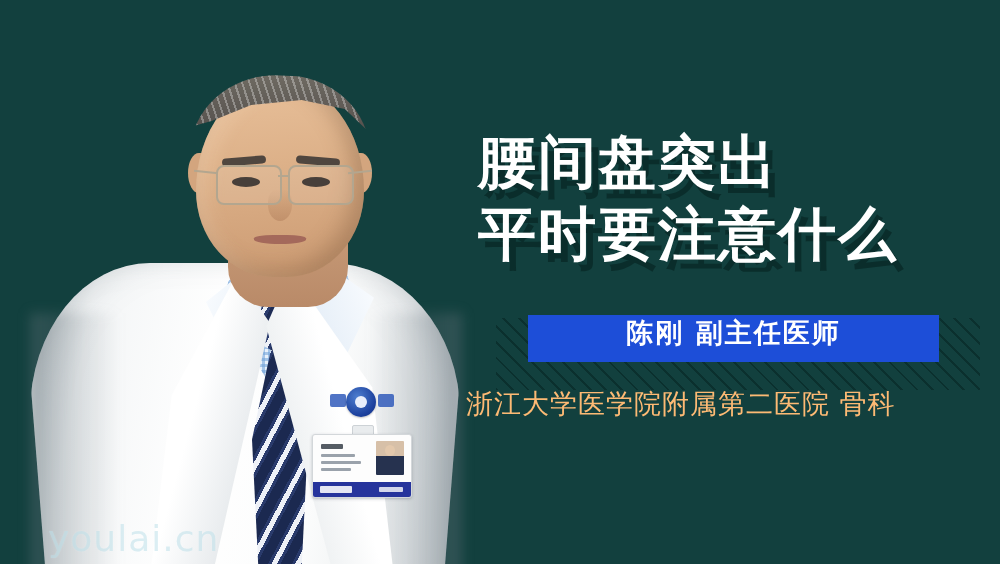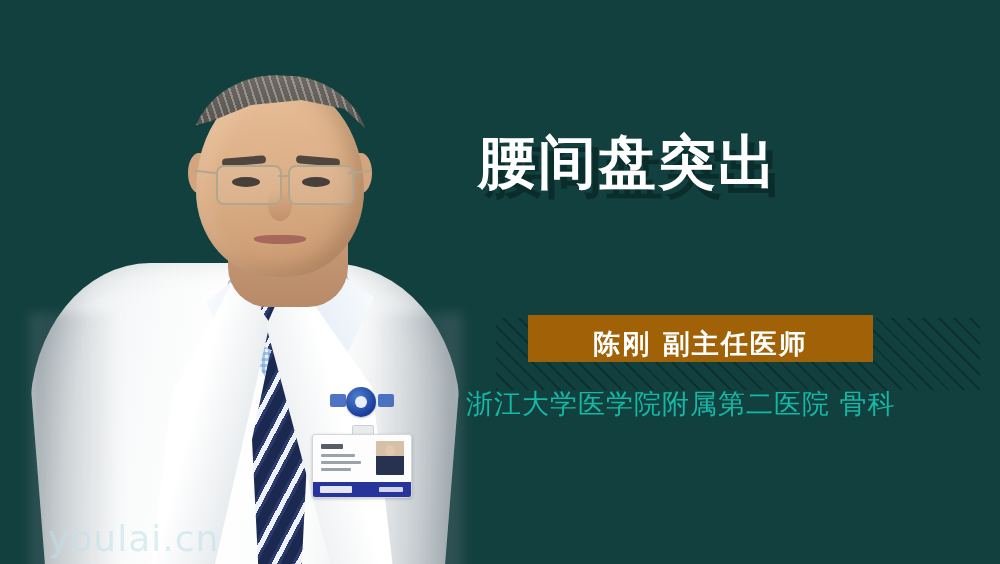--- a/index.html
+++ b/index.html
@@ -158,31 +158,31 @@
     font-family:"DejaVu Sans","Liberation Sans",sans-serif;
     white-space:nowrap;
   }
   .title .l2{display:block;}
 
   .hatch{
     position:absolute;left:496px;top:318px;width:484px;height:72px;
     background:repeating-linear-gradient(45deg,#0b302e 0 2px,rgba(0,0,0,0) 2px 11px);
   }
   .namebadge{
-    position:absolute;left:528px;top:315px;width:345px;height:47px;
-    background:#a16207;
-    display:flex;align-items:flex-end;justify-content:center;
+    position:absolute;left:528px;top:315px;width:411px;height:47px;
+    background:#1d4ed8;
+    display:flex;align-items:flex-start;justify-content:center;
   }
   .namebadge span{
     font-size:27px;font-weight:bold;color:#ffffff;letter-spacing:2px;
     font-family:"DejaVu Sans","Liberation Sans",sans-serif;white-space:nowrap;
   }
   .hospital{
     position:absolute;left:466px;top:386px;
-    font-size:27px;color:#14b8a6;letter-spacing:1px;
+    font-size:27px;color:#fdba74;letter-spacing:1px;
     font-family:"DejaVu Sans","Liberation Sans",sans-serif;white-space:nowrap;
   }
 </style>
 </head>
 <body>
 
 <div id="stage">
 
   <div class="bg"></div>
 
@@ -233,20 +233,21 @@
         <div class="fl"></div>
         <div class="fr"></div>
       </div>
     </div>
 
     <div class="watermark">youlai.cn</div>
   </div>
 
   <div class="title">
     <span>腰间盘突出</span>
+    <span class="l2">平时要注意什么</span>
   </div>
 
   <div class="hatch"></div>
 
   <div class="namebadge">
     <span>陈刚  副主任医师</span>
   </div>
 
   <div class="hospital">浙江大学医学院附属第二医院  骨科</div>
 

